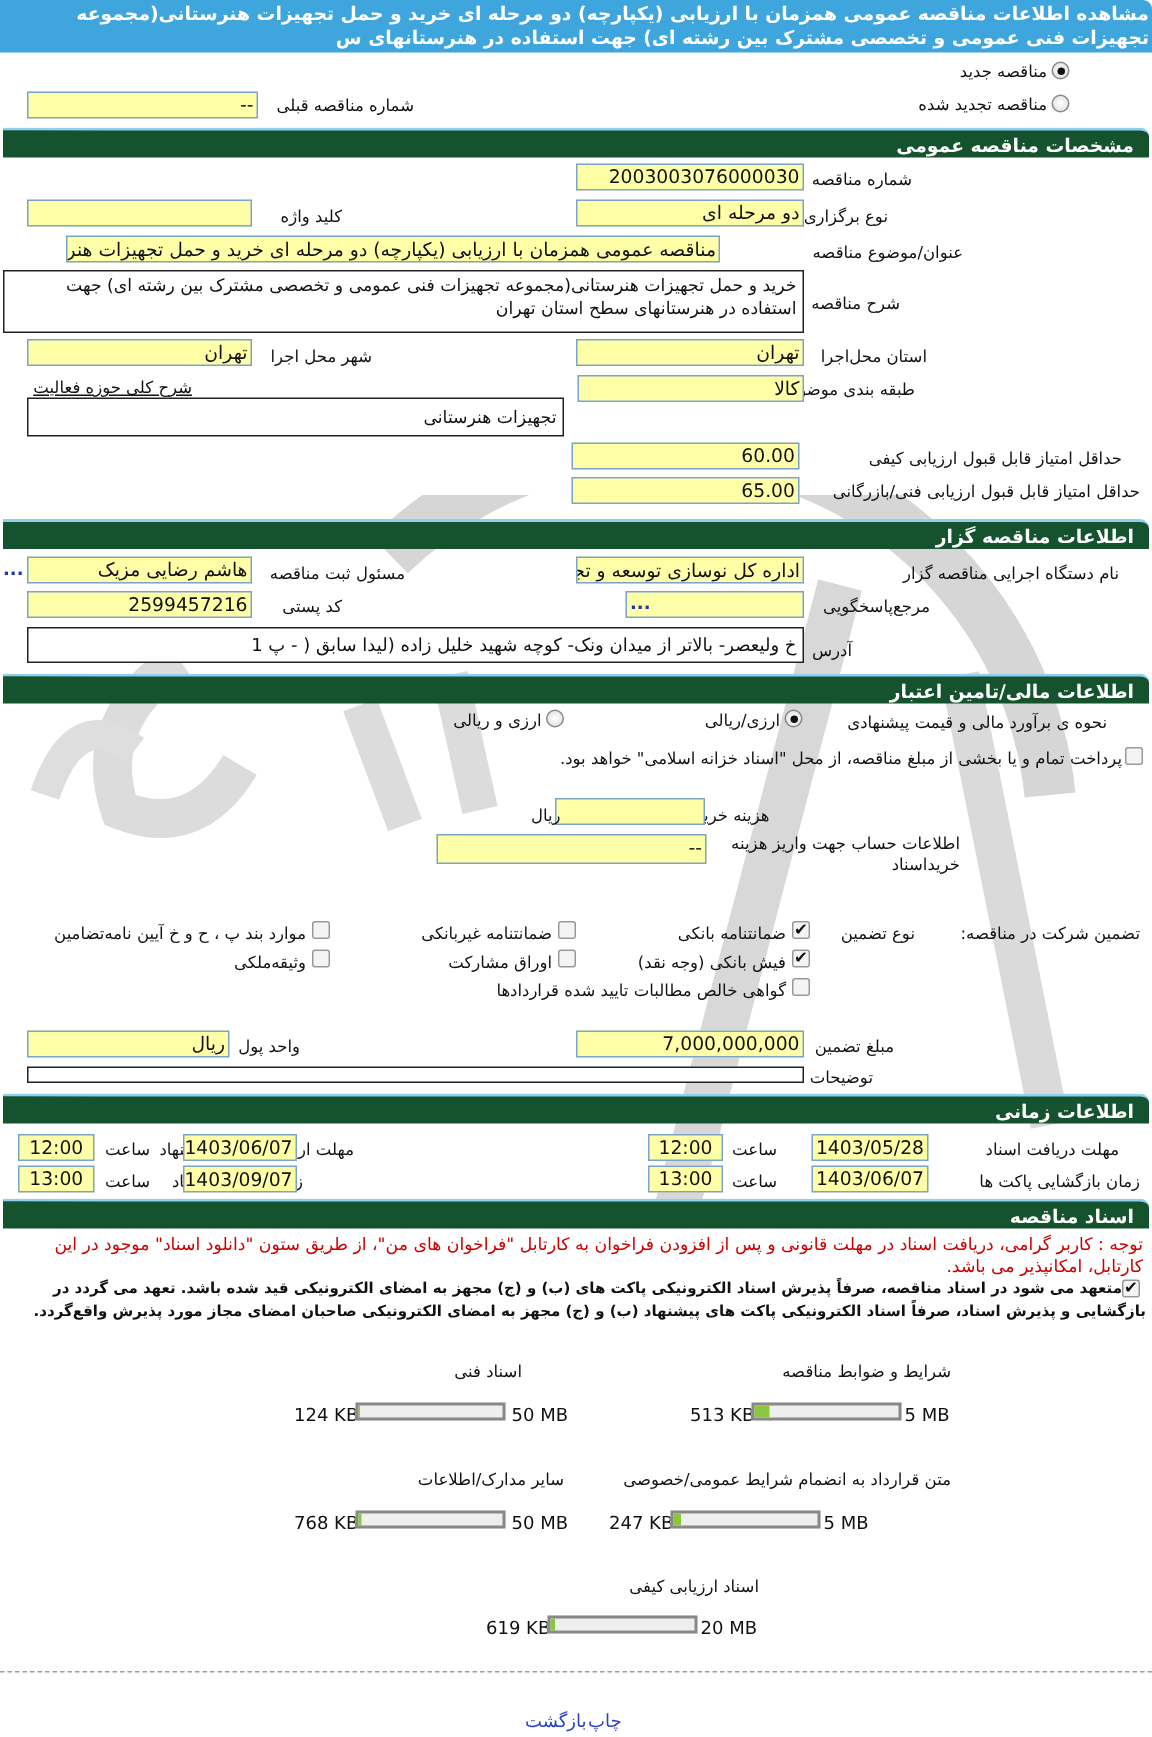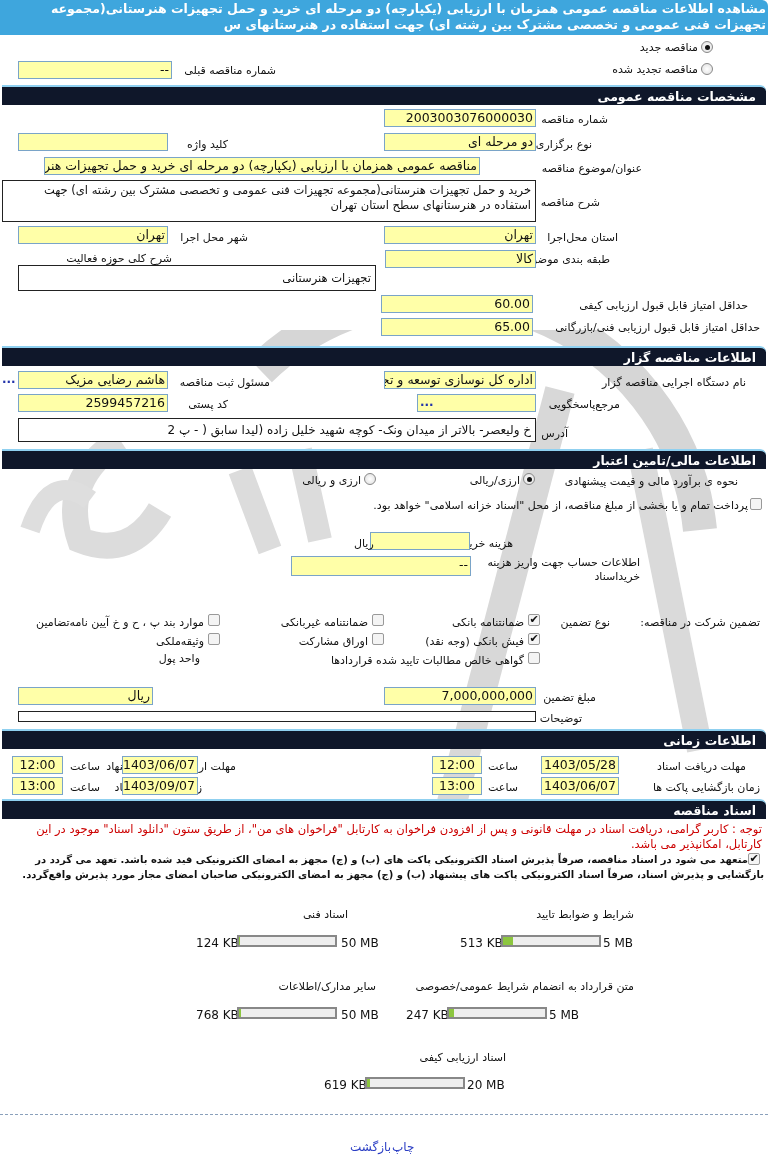--- a/index.html
+++ b/index.html
@@ -10,21 +10,21 @@
     direction: rtl;
   }
   .title-bar {
     position: absolute; left: 0; top: 0; width: 768px; height: 35px;
     background: #3ea6dd; color: #fff; font-weight: bold; font-size: 12.5px;
     line-height: 16px; padding: 1px 2px 0 2px; text-align: right;
     border-radius: 0 6px 0 0; overflow: hidden;
   }
   .sec-head {
     position: absolute; left: 2px; width: 764px; height: 20px;
-    background: #0f172a; color: #fff; font-weight: bold; font-size: 12.5px;
+    background: #14532d; color: #fff; font-weight: bold; font-size: 12.5px;
     line-height: 20px; padding-right: 10px; border-radius: 0 6px 0 0;
     border-top: 2px solid #8fd0f0;
   }
   .lbl { position: absolute; white-space: nowrap; font-size: 11px; }
   .fld {
     position: absolute; height: 18px; background: #ffffa8; border: 1px solid #7aa4c8;
     font-size: 12.5px; line-height: 16px; padding: 0 2px; white-space: nowrap; overflow: hidden;
     text-align: right;
   }
   .box {
@@ -92,21 +92,21 @@
 <div class="lbl" style="right:168px;top:196px">شرح مناقصه</div>
 <div class="box" style="left:2px;top:180px;width:534px;height:42px">خرید و حمل تجهیزات هنرستانی(مجموعه تجهیزات فنی عمومی و تخصصی مشترک بین رشته ای) جهت استفاده در هنرستانهای سطح استان تهران</div>
 
 <div class="lbl" style="right:150px;top:231px">استان محل‌اجرا</div>
 <div class="fld" style="left:384px;top:226px;width:152px">تهران</div>
 <div class="lbl" style="right:520px;top:231px">شهر محل اجرا</div>
 <div class="fld" style="left:18px;top:226px;width:150px">تهران</div>
 
 <div class="lbl" style="right:158px;top:253px">طبقه بندی موضوعی</div>
 <div class="fld" style="left:385px;top:250px;width:151px">کالا</div>
-<div class="lbl" style="right:596px;top:252px;">شرح کلی حوزه فعالیت</div>
+<div class="lbl" style="right:640px;top:252px;text-decoration:underline">شرح کلی حوزه فعالیت</div>
 <div class="box" style="left:18px;top:265px;width:358px;height:26px;line-height:20px">تجهیزات هنرستانی</div>
 
 <div class="lbl" style="right:20px;top:299px">حداقل امتیاز قابل قبول ارزیابی کیفی</div>
 <div class="fld" style="left:381px;top:295px;width:152px">60.00</div>
 <div class="lbl" style="right:8px;top:321px">حداقل امتیاز قابل قبول ارزیابی فنی/بازرگانی</div>
 <div class="fld" style="left:381px;top:318px;width:152px">65.00</div>
 
 <div class="sec-head" style="top:346px">اطلاعات مناقصه گزار</div>
 
 <div class="lbl" style="right:22px;top:376px">نام دستگاه اجرایی مناقصه گزار</div>
@@ -115,21 +115,21 @@
 <div class="fld" style="left:18px;top:371px;width:150px">هاشم رضایی مزیک</div>
 <div class="ellipsis" style="left:2px;top:372px">...</div>
 
 <div class="lbl" style="right:148px;top:398px">مرجع‌پاسخگویی</div>
 <div class="fld" style="left:417px;top:394px;width:119px"></div>
 <div class="ellipsis" style="left:420px;top:395px">...</div>
 <div class="lbl" style="right:540px;top:398px">کد پستی</div>
 <div class="fld" style="left:18px;top:394px;width:150px">2599457216</div>
 
 <div class="lbl" style="right:200px;top:427px">آدرس</div>
-<div class="box" style="left:18px;top:418px;width:518px;height:24px;line-height:18px;font-size:12px">خ ولیعصر- بالاتر از میدان ونک- کوچه شهید خلیل زاده (لیدا سابق ( - پ 2</div>
+<div class="box" style="left:18px;top:418px;width:518px;height:24px;line-height:18px;font-size:12px">خ ولیعصر- بالاتر از میدان ونک- کوچه شهید خلیل زاده (لیدا سابق ( - پ 1</div>
 
 <div class="sec-head" style="top:449px">اطلاعات مالی/تامین اعتبار</div>
 
 <div class="lbl" style="right:30px;top:475px">نحوه ی برآورد مالی و قیمت پیشنهادی</div>
 <div class="radio on" style="right:233px;top:473px"></div>
 <div class="lbl" style="right:248px;top:474px">ارزی/ریالی</div>
 <div class="radio" style="right:392px;top:473px"></div>
 <div class="lbl" style="right:407px;top:474px">ارزی و ریالی</div>
 
 <div class="chk" style="right:6px;top:498px"></div>
@@ -157,21 +157,21 @@
 <div class="chk" style="right:384px;top:633px"></div>
 <div class="lbl" style="right:400px;top:635px">اوراق مشارکت</div>
 <div class="chk" style="right:548px;top:633px"></div>
 <div class="lbl" style="right:564px;top:635px">وثیقه‌ملکی</div>
 
 <div class="chk" style="right:228px;top:652px"></div>
 <div class="lbl" style="right:244px;top:654px">گواهی خالص مطالبات تایید شده قراردادها</div>
 
 <div class="lbl" style="right:172px;top:691px">مبلغ تضمین</div>
 <div class="fld" style="left:384px;top:687px;width:152px">7,000,000,000</div>
-<div class="lbl" style="right:568px;top:652px">واحد پول</div>
+<div class="lbl" style="right:568px;top:691px">واحد پول</div>
 <div class="fld" style="left:18px;top:687px;width:135px">ریال</div>
 
 <div class="lbl" style="right:186px;top:712px">توضیحات</div>
 <div class="box" style="left:18px;top:711px;width:518px;height:11px;padding:0"></div>
 
 <div class="sec-head" style="top:729px">اطلاعات زمانی</div>
 
 <div class="lbl" style="right:22px;top:760px">مهلت دریافت اسناد</div>
 <div class="fld" style="left:541px;top:756px;width:78px;text-align:right">1403/05/28</div>
 <div class="lbl" style="right:250px;top:760px">ساعت</div>
@@ -192,21 +192,21 @@
 <div class="lbl" style="right:668px;top:781px">ساعت</div>
 <div class="fld" style="left:12px;top:777px;width:51px;text-align:center">13:00</div>
 
 <div class="sec-head" style="top:799px">اسناد مناقصه</div>
 <div class="notice-red" style="top:822px">توجه : کاربر گرامی، دریافت اسناد در مهلت قانونی و پس از افزودن فراخوان به کارتابل "فراخوان های من"، از طریق ستون "دانلود اسناد" موجود در این کارتابل، امکانپذیر می باشد.</div>
 <div class="chk" style="right:8px;top:853px">✔</div>
 <div class="bold-note" style="top:852px">
   <span style="display:inline-block;width:16px"></span><span>متعهد می شود در اسناد مناقصه، صرفاً پذیرش اسناد الکترونیکی پاکت های (ب) و (ج) مجهز به امضای الکترونیکی قید شده باشد. تعهد می گردد در بازگشایی و پذیرش اسناد، صرفاً اسناد الکترونیکی پاکت های پیشنهاد (ب) و (ج) مجهز به امضای الکترونیکی صاحبان امضای مجاز مورد پذیرش واقع‌گردد.</span>
 </div>
 
-<div class="lbl" style="right:134px;top:908px">شرایط و ضوابط تایید</div>
+<div class="lbl" style="right:134px;top:908px">شرایط و ضوابط مناقصه</div>
 <div class="ptxt" style="left:460px;top:936px">513 KB</div>
 <div class="progress" style="left:501px;top:935px">
     <div class="fill" style="width:10%"></div>
   </div>
 <div class="ptxt" style="left:603px;top:936px">5 MB</div>
 
 <div class="lbl" style="right:420px;top:908px">اسناد فنی</div>
 <div class="ptxt" style="left:196px;top:936px">124 KB</div>
 <div class="progress" style="left:237px;top:935px">
     <div class="fill" style="width:1%"></div>

